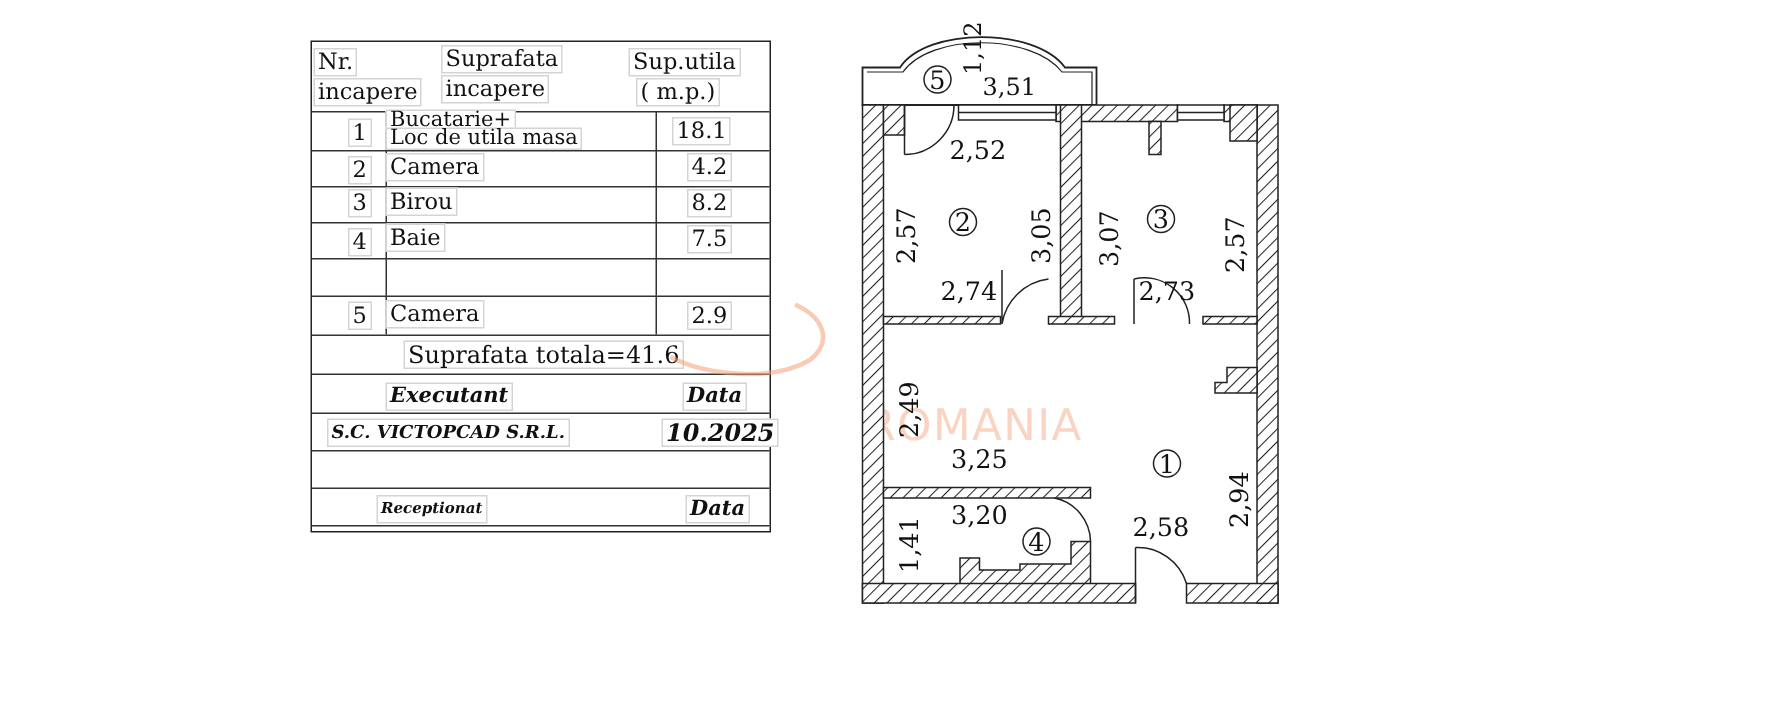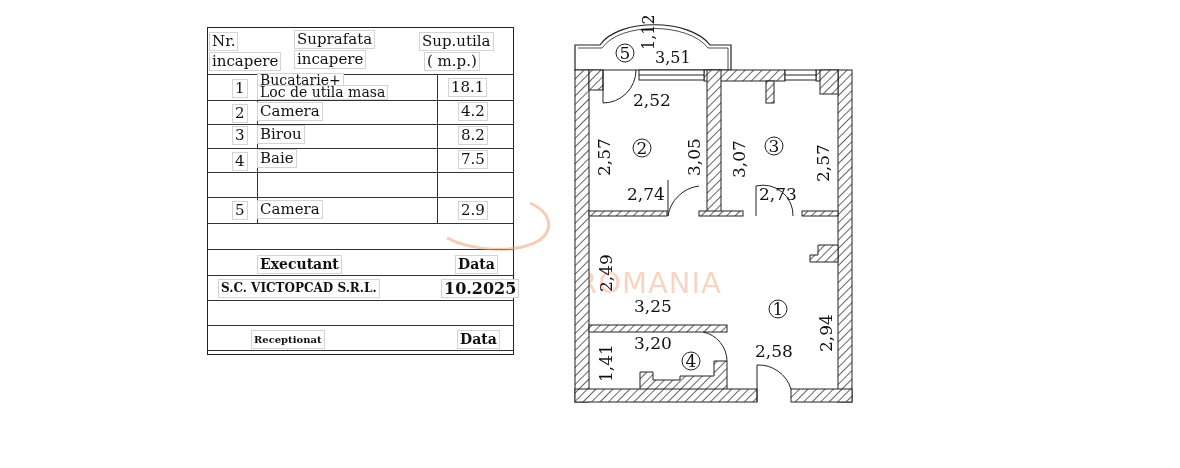--- a/index.html
+++ b/index.html
@@ -1,21 +1,21 @@
 <!DOCTYPE html>
 <html><head>
 <meta charset="utf-8">
 <style>
   html,body{margin:0;padding:0;background:#ffffff;}
   body{width:1180px;height:468px;position:relative;overflow:hidden;font-family:"DejaVu Serif","Liberation Serif",serif;color:#111;}
   .tbl{position:absolute;left:207px;top:27px;width:307px;height:328px;border:1px solid #222;box-sizing:border-box;}
   .hl{position:absolute;left:0;right:0;height:0;border-top:1px solid #333;}
   .vl{position:absolute;width:0;border-left:1px solid #333;}
   .lbl{position:absolute;font-size:15px;line-height:17px;white-space:nowrap;padding:0 2px;border:1px solid #d4d4d4;background:#fff;}
-  .lbl.sm{font-size:13px;font-weight:bold;}
+  .lbl.sm{font-size:13px;font-weight:bold;font-style:italic;}
   .lbl.num{font-size:15px;}
   .plan{position:absolute;left:0;top:0;width:1180px;height:468px;}
   .plan text{font-family:"DejaVu Serif","Liberation Serif",serif;fill:#111;}
   .wm{position:absolute;font-family:"DejaVu Sans","Liberation Sans",sans-serif;font-size:29px;color:rgba(243,160,120,0.45);letter-spacing:1px;}
 </style>
 </head>
 <body>
 
 <div class="tbl">
 
@@ -59,20 +59,21 @@
 
   <span class="lbl num" style="left:24px;top:124px">4</span>
   <span class="lbl" style="left:49px;top:121px">Baie</span>
   <span class="lbl num" style="left:250px;top:122px">7.5</span>
 
 
   <span class="lbl num" style="left:24px;top:173px">5</span>
   <span class="lbl" style="left:49px;top:172px">Camera</span>
   <span class="lbl num" style="left:250px;top:173px">2.9</span>
 
+  <span class="lbl" style="left:61px;top:199px;font-size:16px">Suprafata  totala=41.6</span>
 
   <span class="lbl sm" style="left:49px;top:227px;font-size:14px">Executant</span>
   <span class="lbl sm" style="left:247px;top:227px;font-size:14px">Data</span>
   <span class="lbl sm" style="left:10px;top:251px;font-size:12px">S.C.  VICTOPCAD  S.R.L.</span>
   <span class="lbl sm" style="left:233px;top:251px;font-size:16px">10.2025</span>
 
   <span class="lbl sm" style="left:43px;top:302px;font-size:10px">Receptionat</span>
   <span class="lbl sm" style="left:249px;top:302px;font-size:14px">Data</span>
 </div>
 

